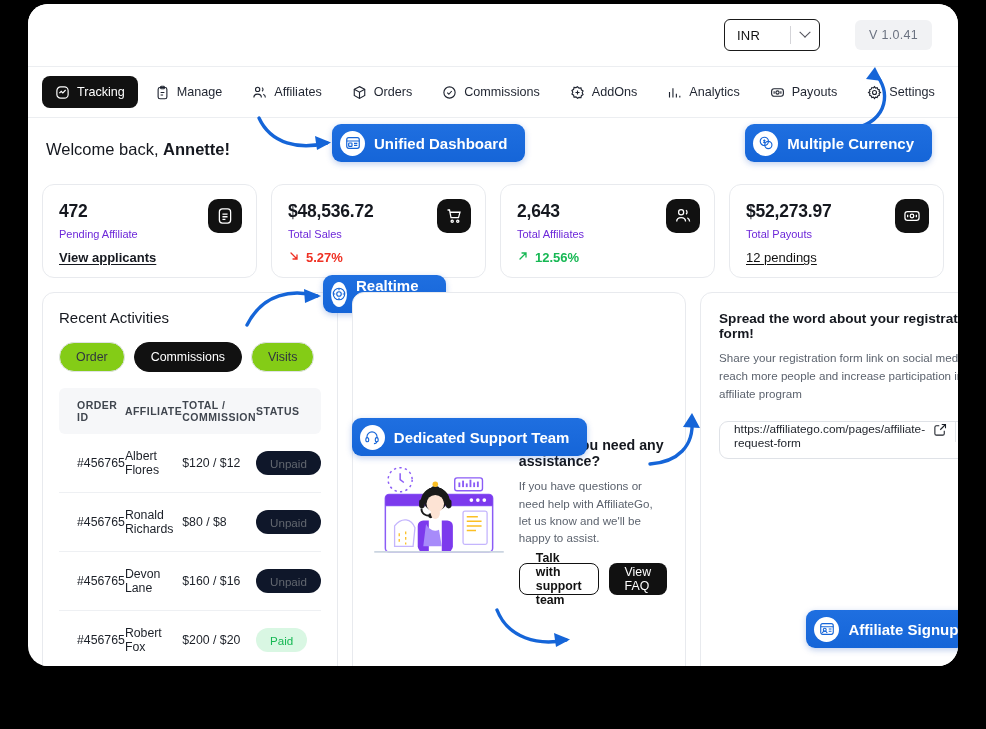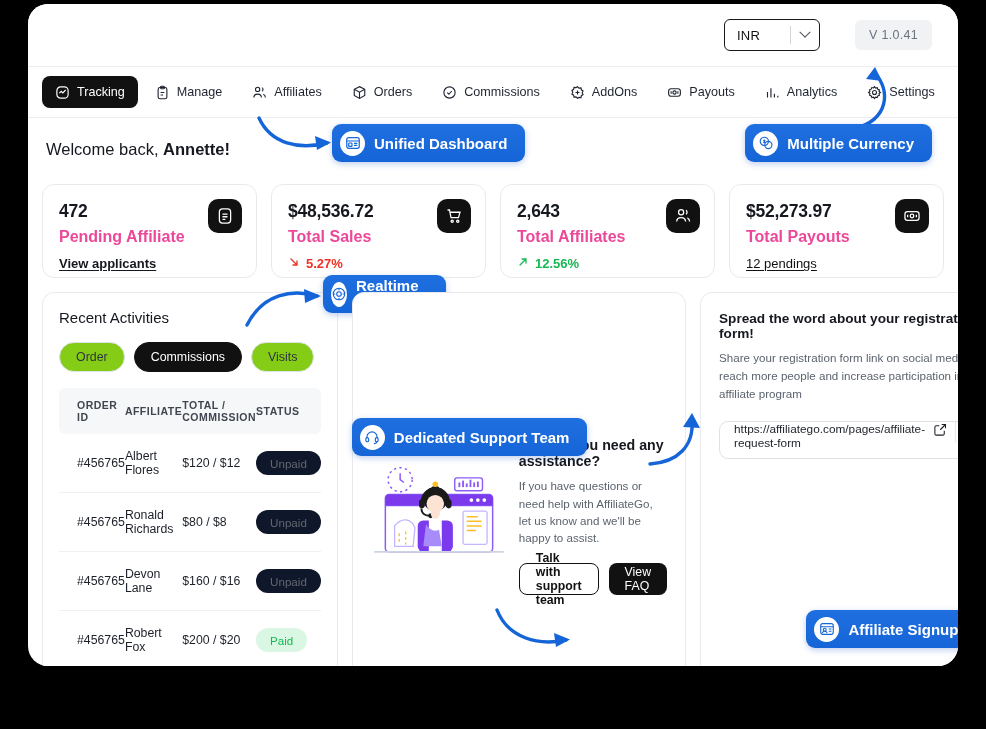--- a/index.html
+++ b/index.html
@@ -105,21 +105,21 @@
 
   
   .stats { display: flex; gap: 14px; margin-top: 4px; }
   .stat-card {
     flex: 1; height: 94px;
     border: 1px solid #e8eaee; border-radius: 12px;
     padding: 16px 16px 0 16px;
     position: relative; background: #fff;
   }
   .stat-value { font-size: 17.5px; font-weight: 700; color: #15181f; letter-spacing: -.2px; }
-  .stat-label { font-size: 16px; color: #ec4899; margin-top: 6px; font-weight: bold; }
+  .stat-label { font-size: 11px; color: #6d28d9; margin-top: 6px; }
   .stat-foot { margin-top: 10px; font-size: 13px; }
   .stat-foot.link { color: #15181f; font-weight: 700; text-decoration: underline; text-underline-offset: 2px; }
   .stat-foot.link.thin { font-weight: 400; color: #111; }
   .stat-foot.down { color: #ef3124; font-weight: 600; display: flex; align-items: center; gap: 6px; }
   .stat-foot.up { color: #17b854; font-weight: 600; display: flex; align-items: center; gap: 6px; }
   .stat-ico {
     position: absolute; right: 14px; top: 14px;
     width: 34px; height: 34px; border-radius: 10px;
     background: #111; display: flex; align-items: center; justify-content: center;
   }
@@ -265,34 +265,34 @@
           <svg viewBox="0 0 24 24" fill="none" stroke="currentColor" stroke-width="1.8">
             <path d="M12 2.8l2.4 2.1 3.2-.3.6 3.1 2.7 1.8-1.4 2.9 1.4 2.9-2.7 1.8-.6 3.1-3.2-.3L12 21.2l-2.4-2.1-3.2.3-.6-3.1L3.1 14.5l1.4-2.9-1.4-2.9 2.7-1.8.6-3.1 3.2.3z"></path>
             <path d="M12 8.8v6.4M8.8 12h6.4"></path>
           </svg>
         </span>
       <span>AddOns</span>
     </div>
     <div class="nav-item">
       <span>
           <svg viewBox="0 0 24 24" fill="none" stroke="currentColor" stroke-width="1.8">
+            <path d="M4 20V11M9.5 20V5M15 20v-6M20.5 20v-3"></path>
+          </svg>
+        </span>
+      <span>Analytics</span>
+    </div>
+    <div class="nav-item">
+      <span>
+          <svg viewBox="0 0 24 24" fill="none" stroke="currentColor" stroke-width="1.8">
             <rect x="2.6" y="6" width="18.8" height="12" rx="4"></rect>
             <circle cx="12" cy="12" r="2.6"></circle>
             <path d="M6.6 10v4M17.4 10v4"></path>
           </svg>
         </span>
       <span>Payouts</span>
-    </div>
-    <div class="nav-item">
-      <span>
-          <svg viewBox="0 0 24 24" fill="none" stroke="currentColor" stroke-width="1.8">
-            <path d="M4 20V11M9.5 20V5M15 20v-6M20.5 20v-3"></path>
-          </svg>
-        </span>
-      <span>Analytics</span>
     </div>
     <div class="nav-item">
       <span>
           <svg viewBox="0 0 24 24" fill="none" stroke="currentColor" stroke-width="1.8">
             <circle cx="12" cy="12" r="3.2"></circle>
             <path d="M12 2.6l1.6 2.2 2.7-.6 1 2.6 2.6 1-.6 2.7 2.2 1.6-2.2 1.6.6 2.7-2.6 1-1 2.6-2.7-.6L12 21.6l-1.6-2.2-2.7.6-1-2.6-2.6-1 .6-2.7L2.5 12l2.2-1.6-.6-2.7 2.6-1 1-2.6 2.7.6z"></path>
           </svg>
         </span>
       <span>Settings</span>
     </div>

